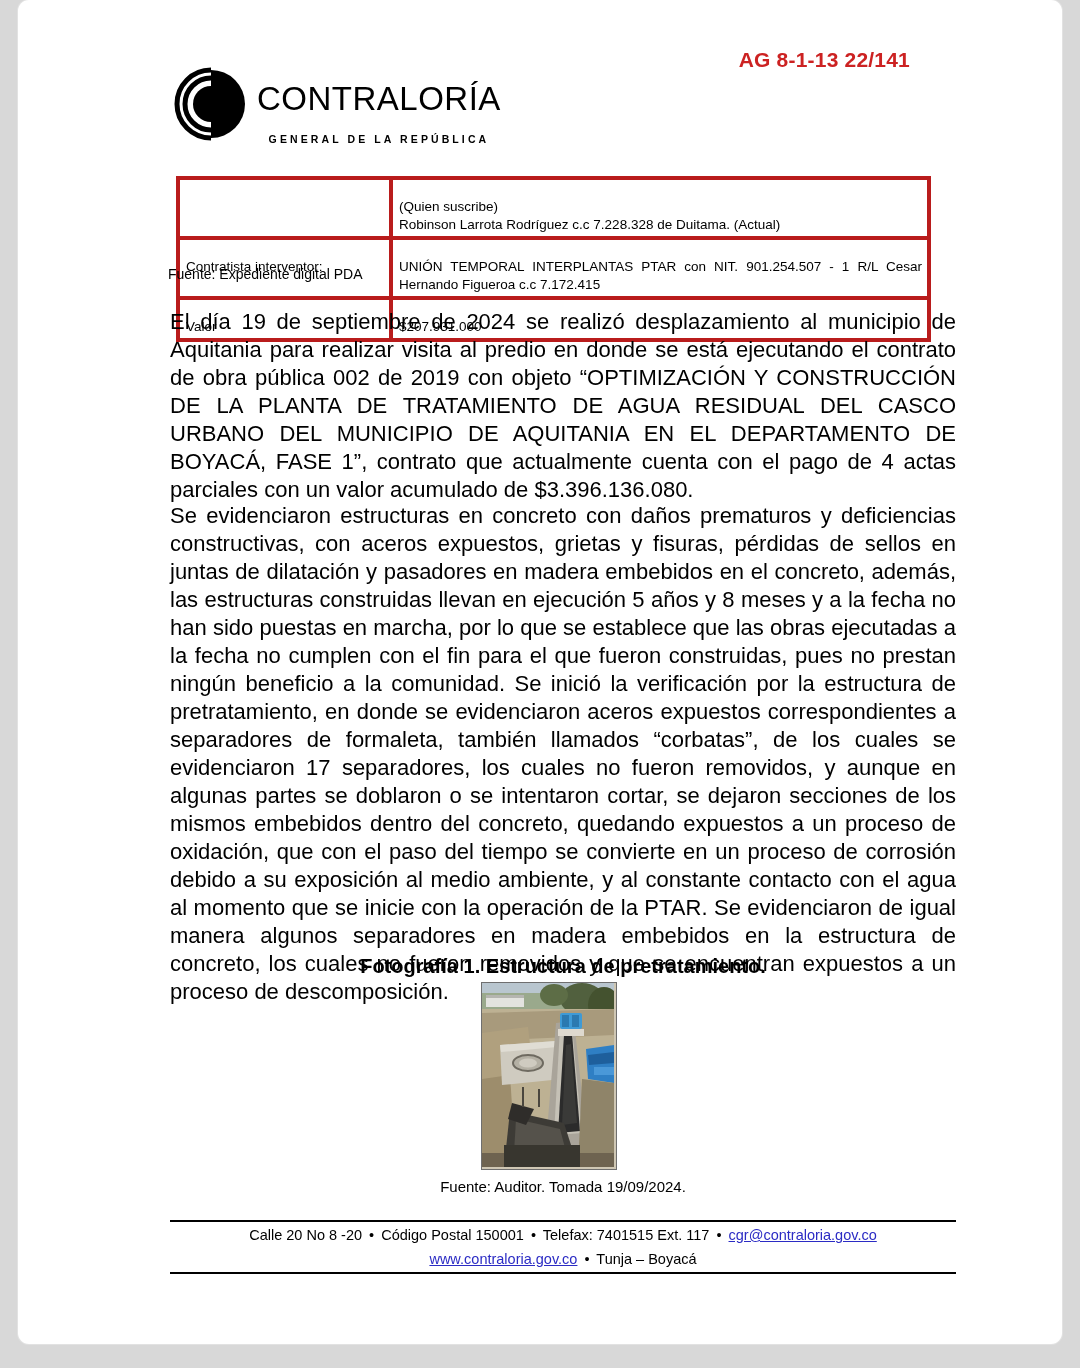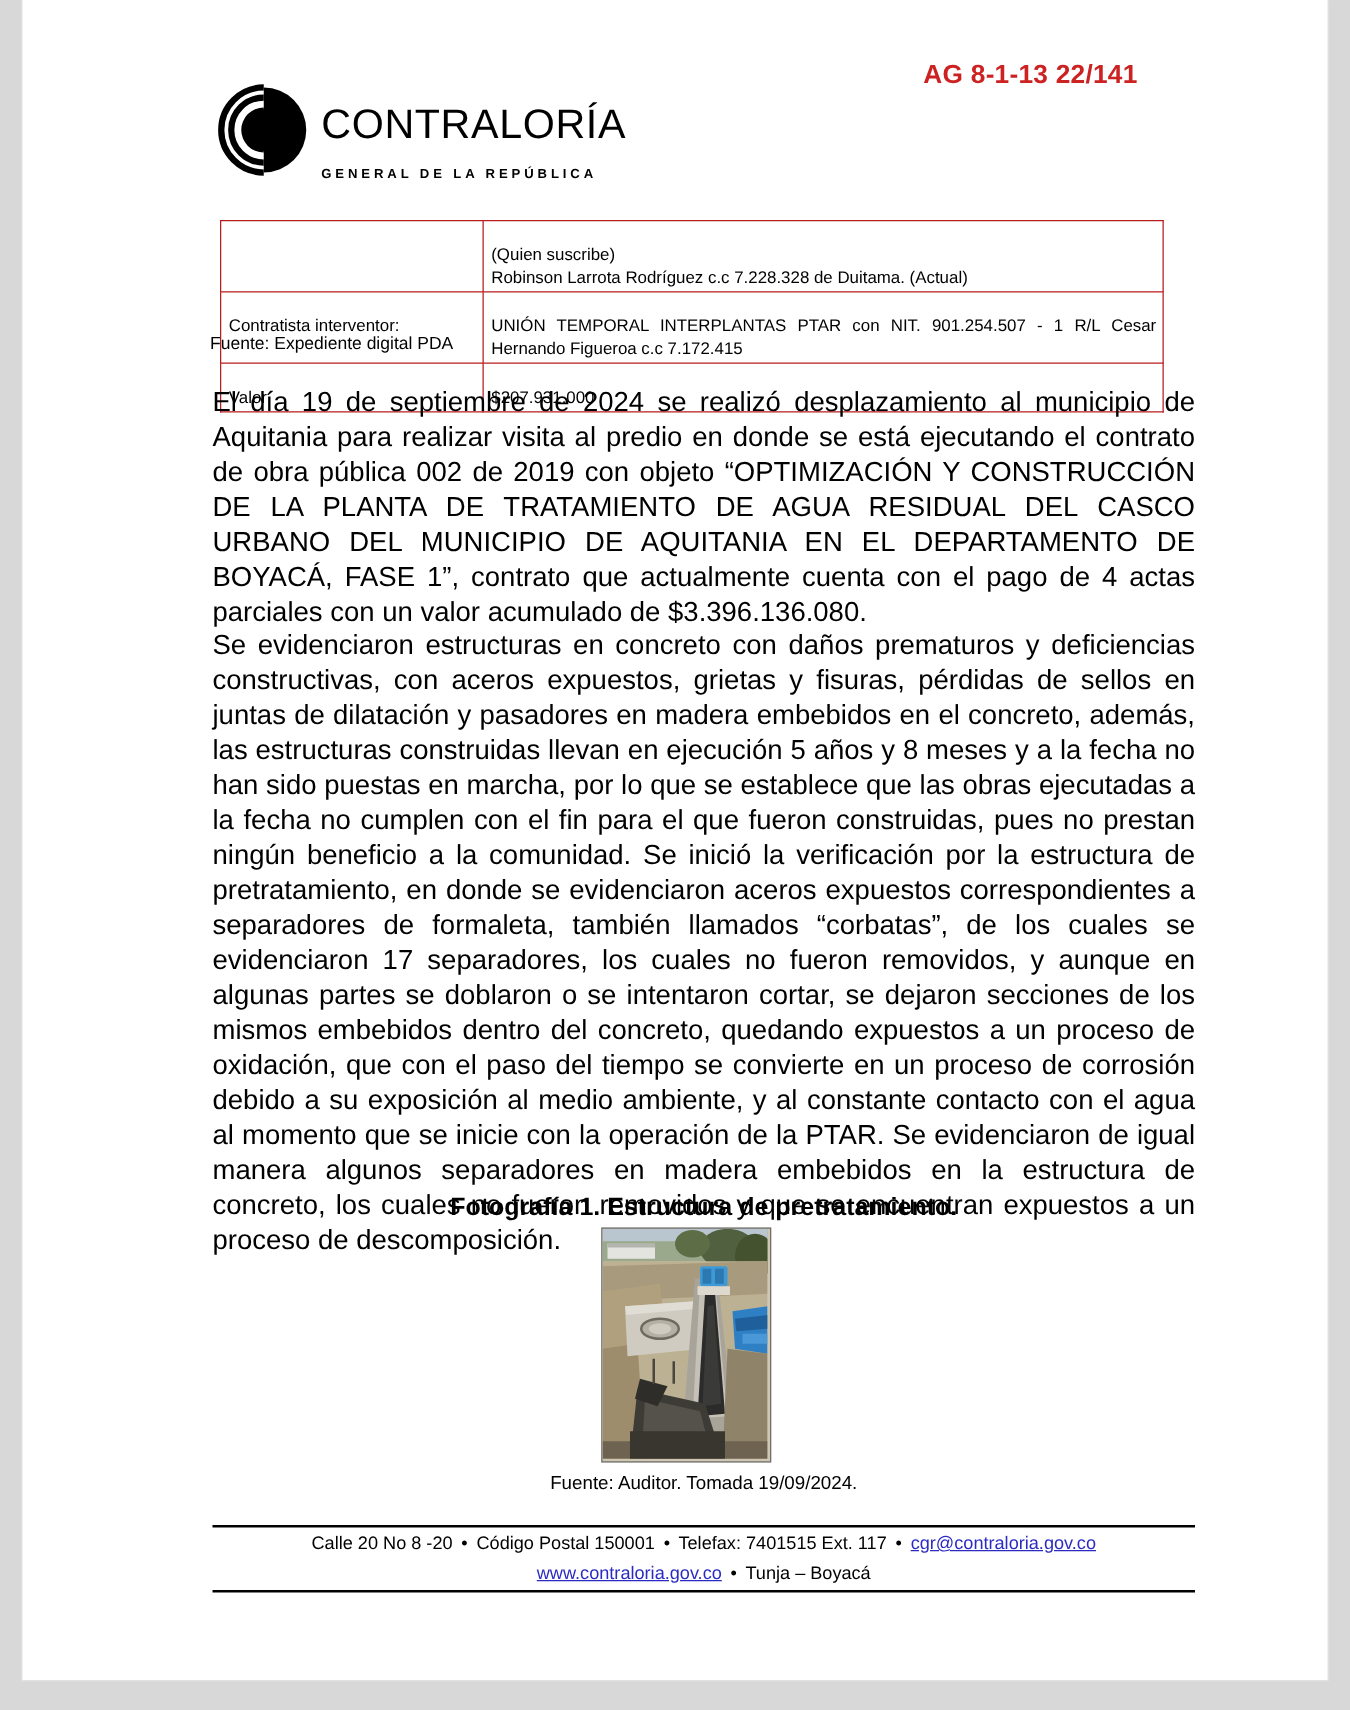--- a/index.html
+++ b/index.html
@@ -23,20 +23,21 @@
     overflow: hidden;
   }
   #page {
     position: absolute;
     left: 18px;
     top: 0px;
     width: 1044px;
     height: 1344px;
     background: #ffffff;
     box-shadow: 0 0 0 1px #e2e2e2;
+    border-radius: 11px;
   }
   #page-inner {
     position: relative;
     width: 100%;
     height: 100%;
   }
 
   
   .doc-ref {
     position: absolute;
@@ -77,33 +78,34 @@
     font-family: "Liberation Sans", sans-serif;
     margin-top: 20px;
   }
   .logo-sub {
     font-size: 10.5px;
     letter-spacing: 3.1px;
     color: #000;
     margin-top: 19px;
     font-weight: bold;
     line-height: 1;
+    text-align: center;
   }
 
   
   .info-table {
     position: absolute;
     left: 158px;
     top: 176px;
     width: 755px;
     border-collapse: collapse;
     table-layout: fixed;
   }
   .info-table td {
-    border: 1px solid #b91c1c;
+    border: 4px solid #b91c1c;
     font-size: 13.5px;
     line-height: 1.33;
     padding: 18px 5px 2px 6px;
     vertical-align: top;
     color: #000;
   }
   .info-table td.col-label { width: 198px; }
   .info-table td.col-value { text-align: justify; }
   .cell-line { display: block; }
   .label-mid { vertical-align: middle; padding-top: 7px; margin-top: 31px; }

